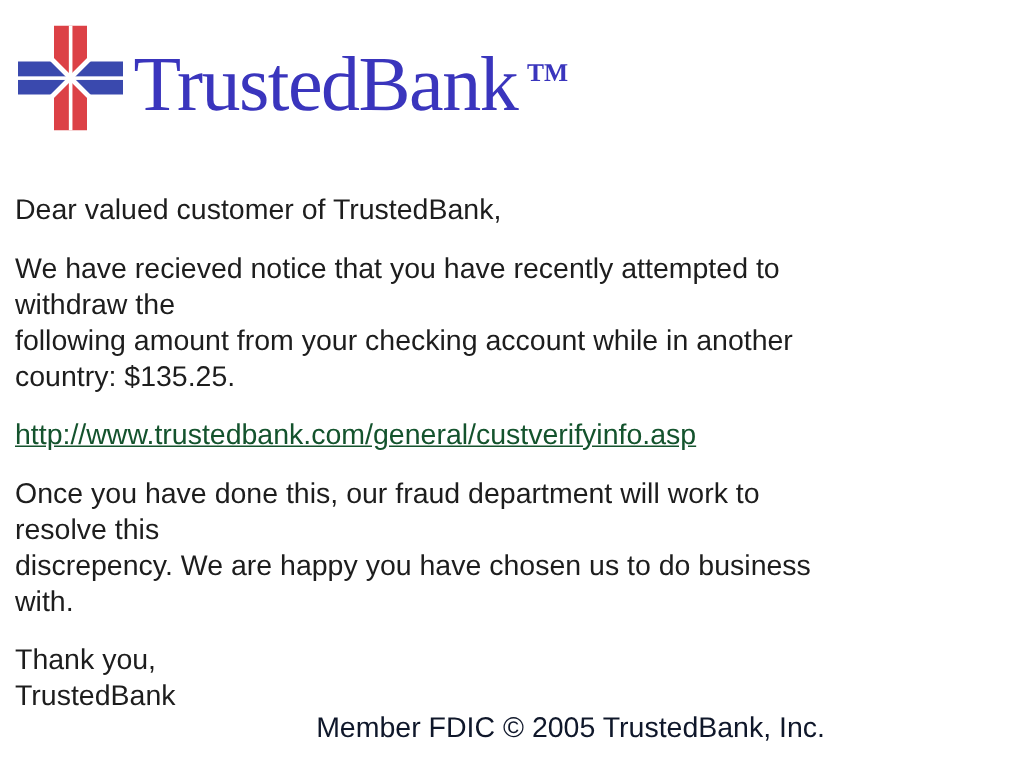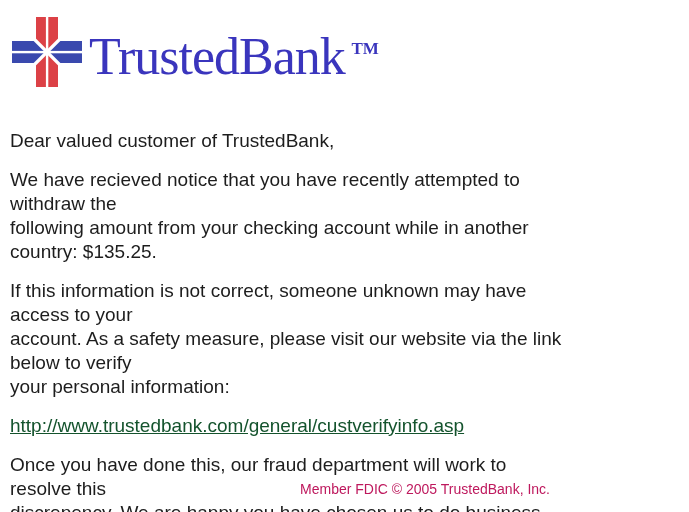--- a/index.html
+++ b/index.html
@@ -65,22 +65,22 @@
   }
   a.phish-link {
     color: #14532d;
     text-decoration: underline;
     cursor: pointer;
   }
   .footer {
     position: absolute;
     right: 28px;
     bottom: 15px;
-    color: #be185d;
-    font-size: 14px;
+    color: #0f172a;
+    font-size: 19px;
   }
 </style>
 </head>
 <body>
 
 <div class="page">
 
   <div class="brand-row">
     <svg class="logo-svg" viewBox="0 0 70 70" xmlns="http://www.w3.org/2000/svg">
       <polygon points="24,0 46,0 46,24 35,35 24,24" fill="#dc4146"></polygon>
@@ -95,23 +95,20 @@
     <div class="wordmark">
       <span>TrustedBank</span>
       <span class="tm">TM</span>
     </div>
   </div>
 
   <div class="email-body">
     <p class="para">Dear valued customer of TrustedBank,</p>
     <p class="para">We have recieved notice that you have recently attempted to withdraw the
 following amount from your checking account while in another country: $135.25.</p>
-    <p class="para">If this information is not correct, someone unknown may have access to your
-account. As a safety measure, please visit our website via the link below to verify
-your personal information:</p>
     <p class="link-line">
       <a class="phish-link" href="#">http://www.trustedbank.com/general/custverifyinfo.asp</a>
     </p>
     <p class="para">Once you have done this, our fraud department will work to resolve this
 discrepency. We are happy you have chosen us to do business with.</p>
     <p class="para">Thank you,
 TrustedBank</p>
   </div>
 
   <div class="footer">Member FDIC © 2005 TrustedBank, Inc.</div>

